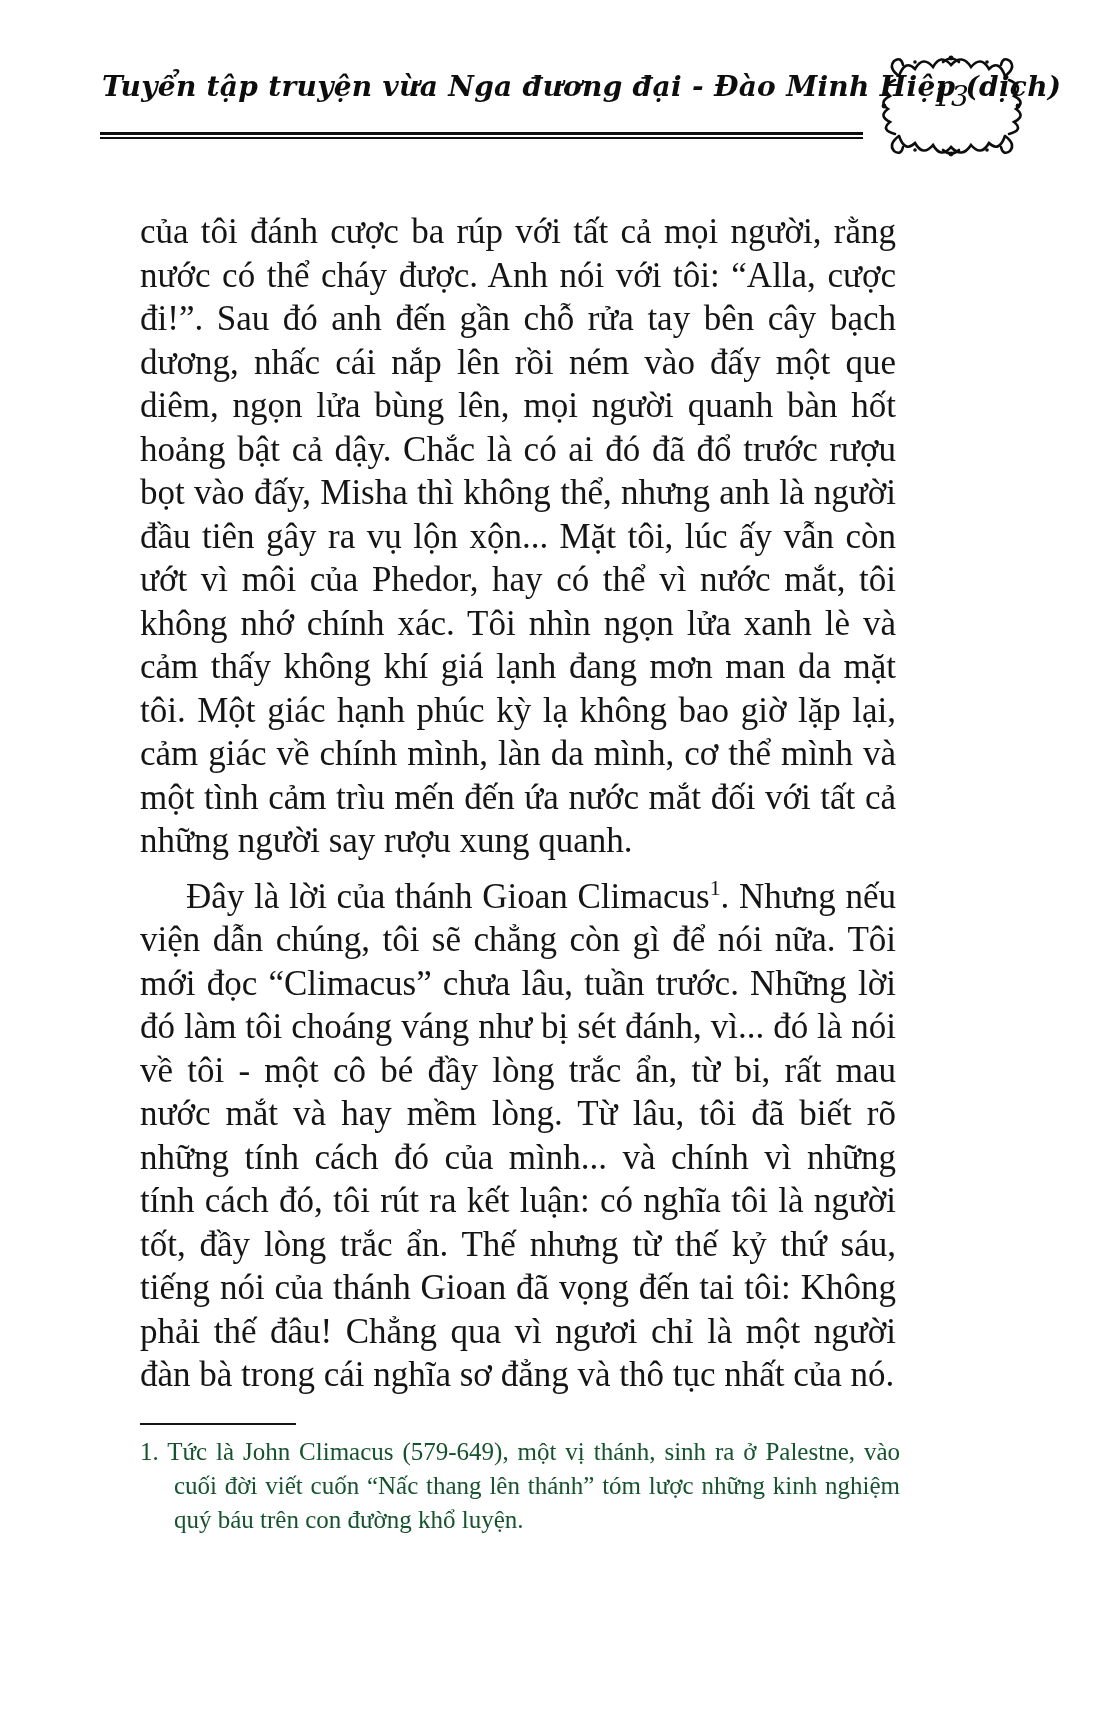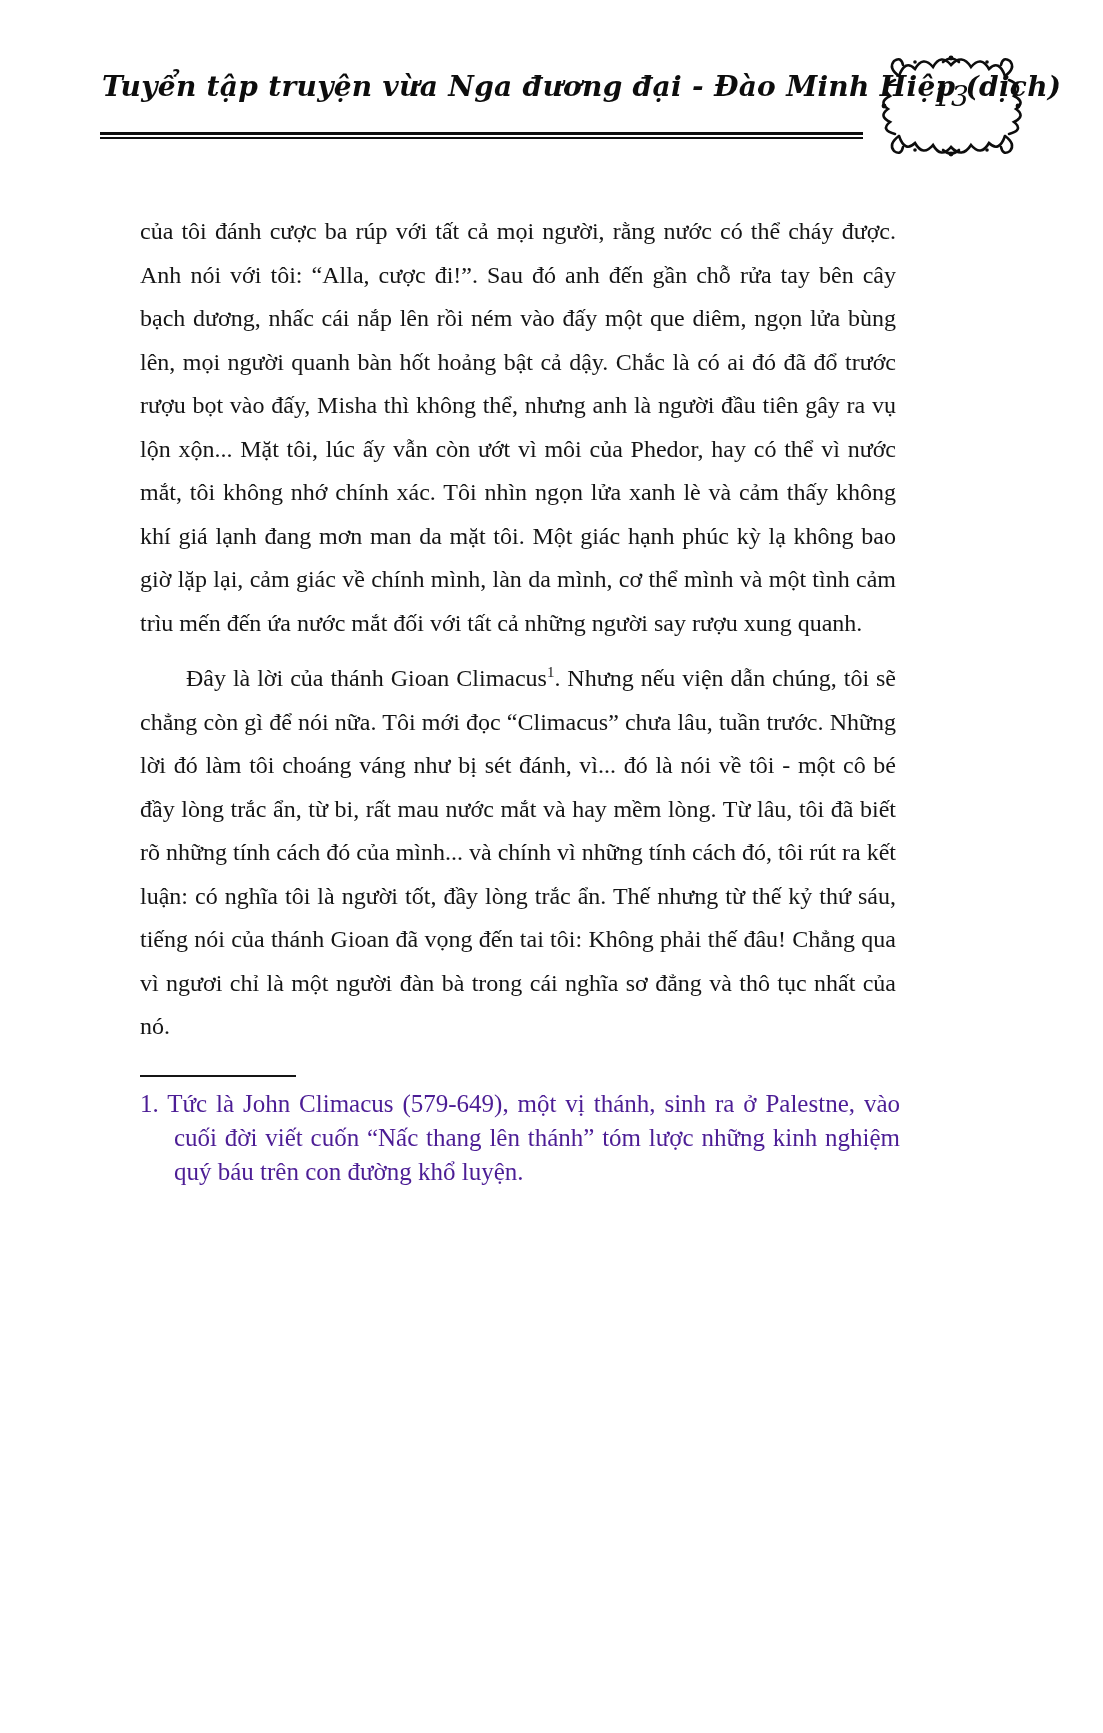--- a/index.html
+++ b/index.html
@@ -55,21 +55,21 @@
     text-align: center;
     font-family: "DejaVu Serif", serif;
     font-style: italic;
     font-size: 28px;
     color: #0d0d0d;
   }
   
   .content {
     margin: 40px 0 0 140px;
     width: 756px;
-    font-size: 24px;
+    font-size: 35px;
     line-height: 43.5px;
     text-align: justify;
     color: #151515;
   }
   .content p { margin: 0 0 12px 0; }
   .content p.indent { text-indent: 46px; }
   .fn-ref {
     font-size: 0.62em;
     line-height: 0;
     vertical-align: super;
@@ -83,21 +83,21 @@
     width: 156px;
     border-top: 2px solid #151515;
     margin-bottom: 10px;
   }
   .footnote {
     font-size: 25px;
     line-height: 34px;
     text-align: justify;
     padding-left: 34px;
     text-indent: -34px;
-    color: #4c1d95;
+    color: #14532d;
   }
 </style>
 </head>
 <body>
 
 <div class="page">
 
   <header class="header">
     <div class="header-title">Tuyển tập truyện vừa Nga đương đại - Đào Minh Hiệp (dịch)</div>
     <div class="header-rule"></div>

